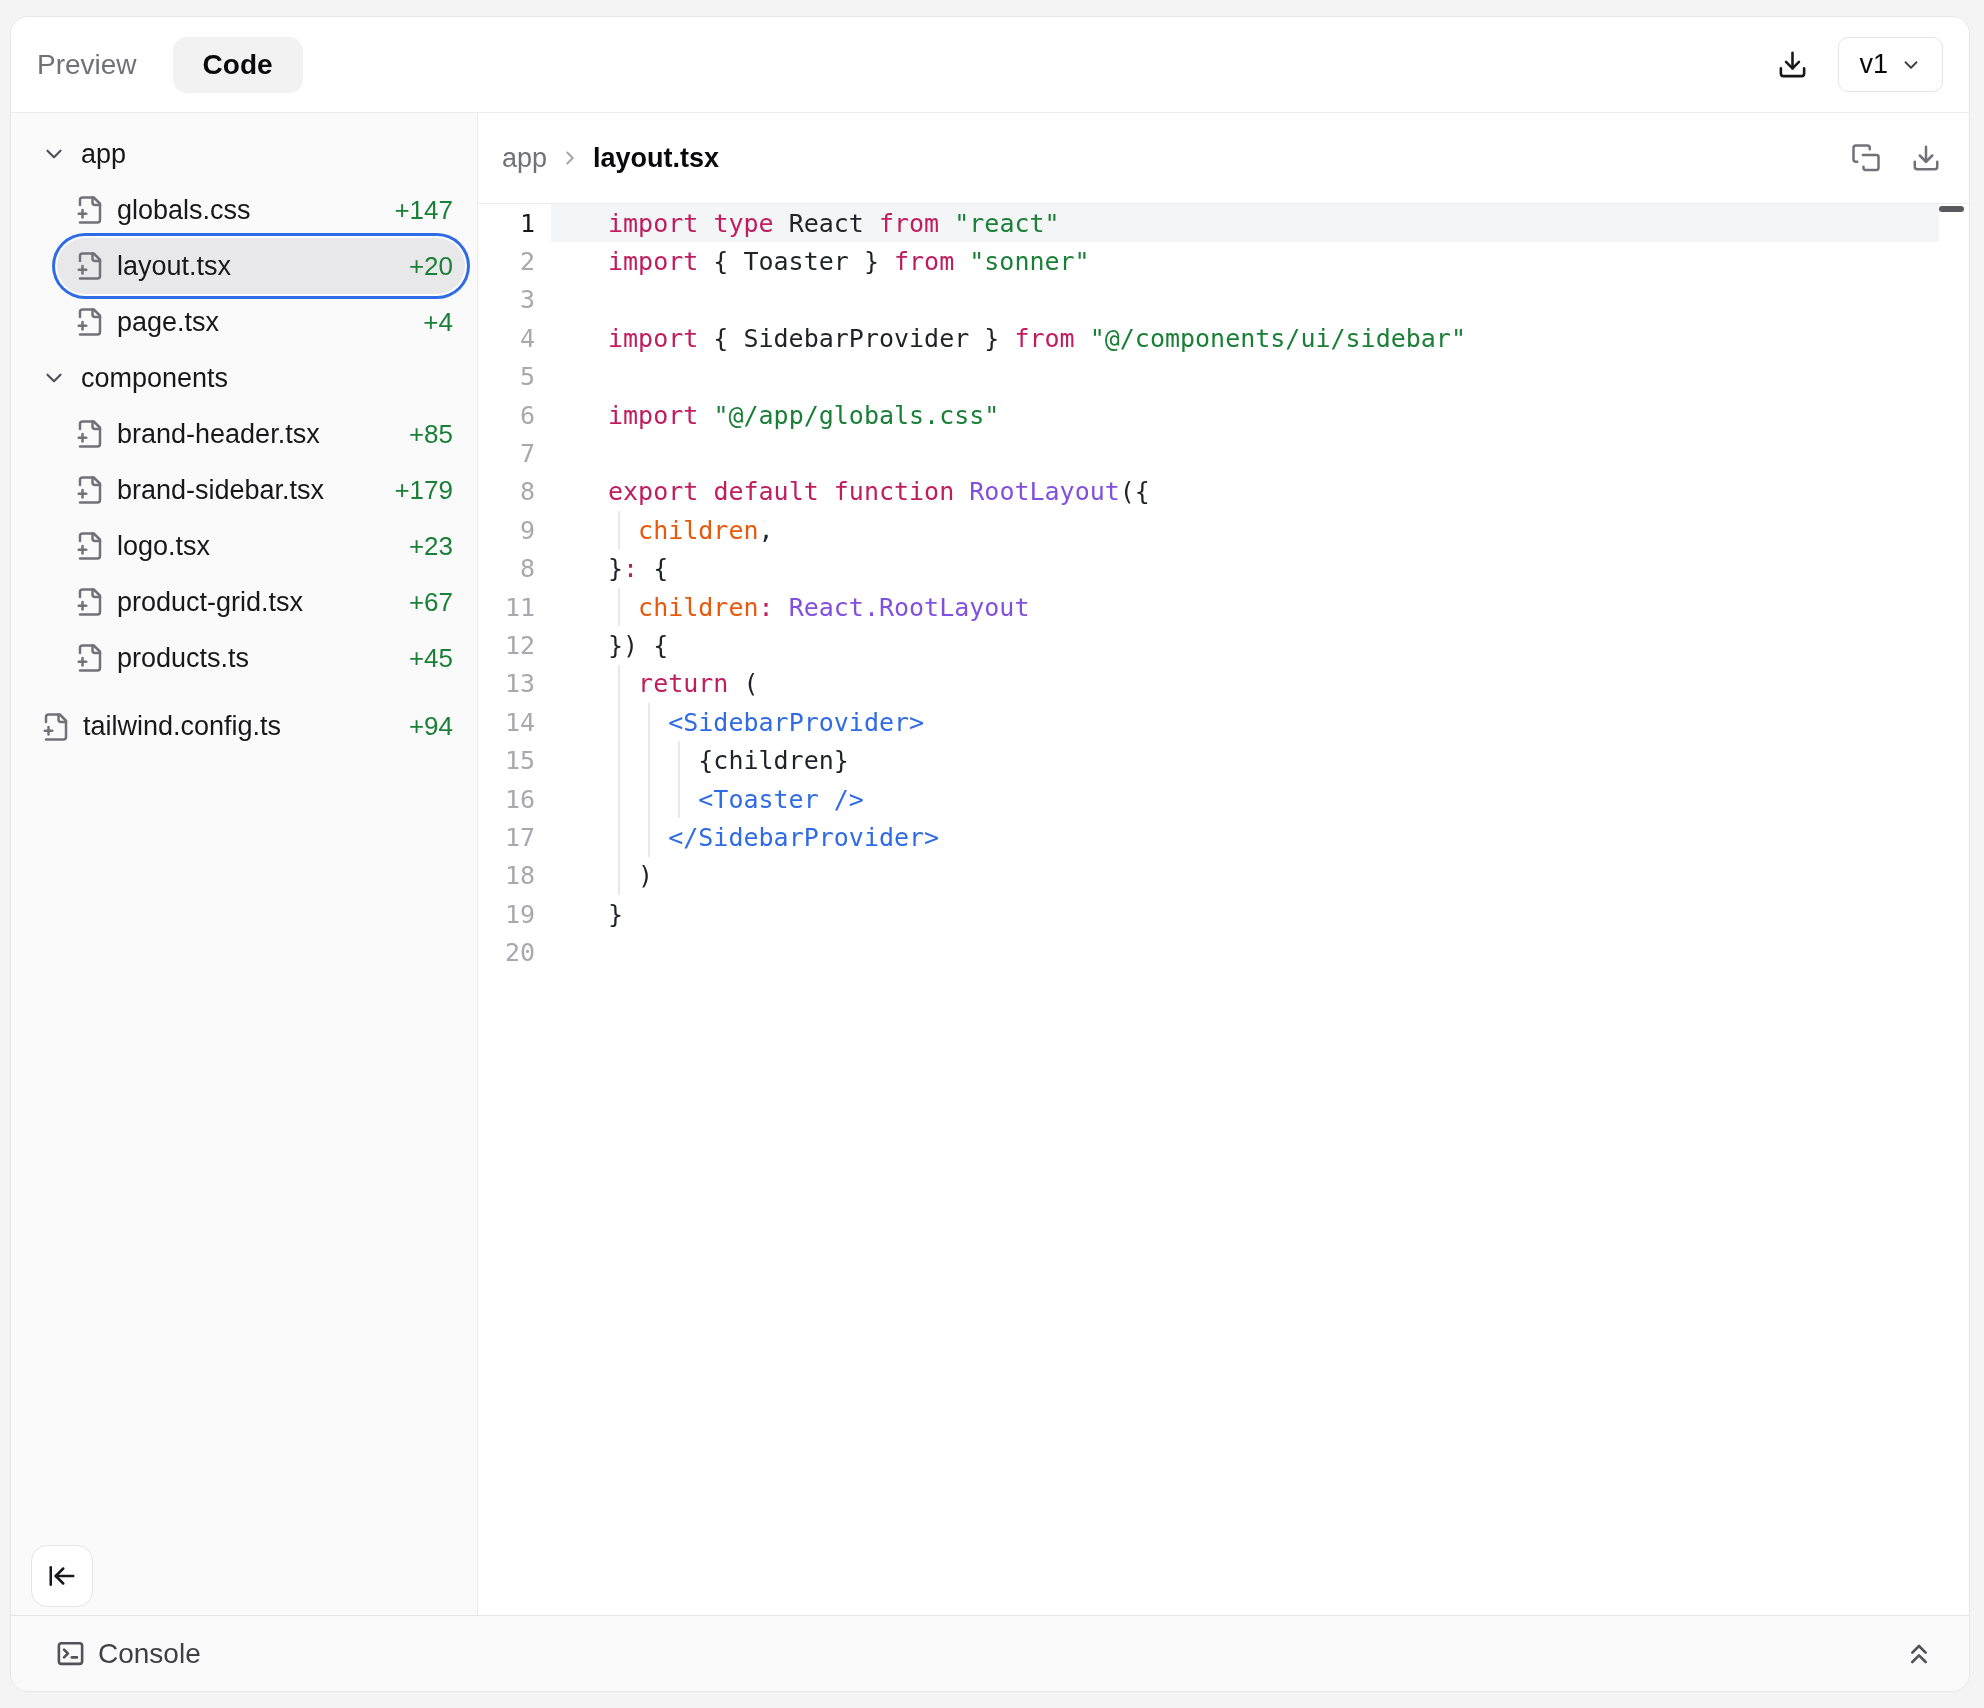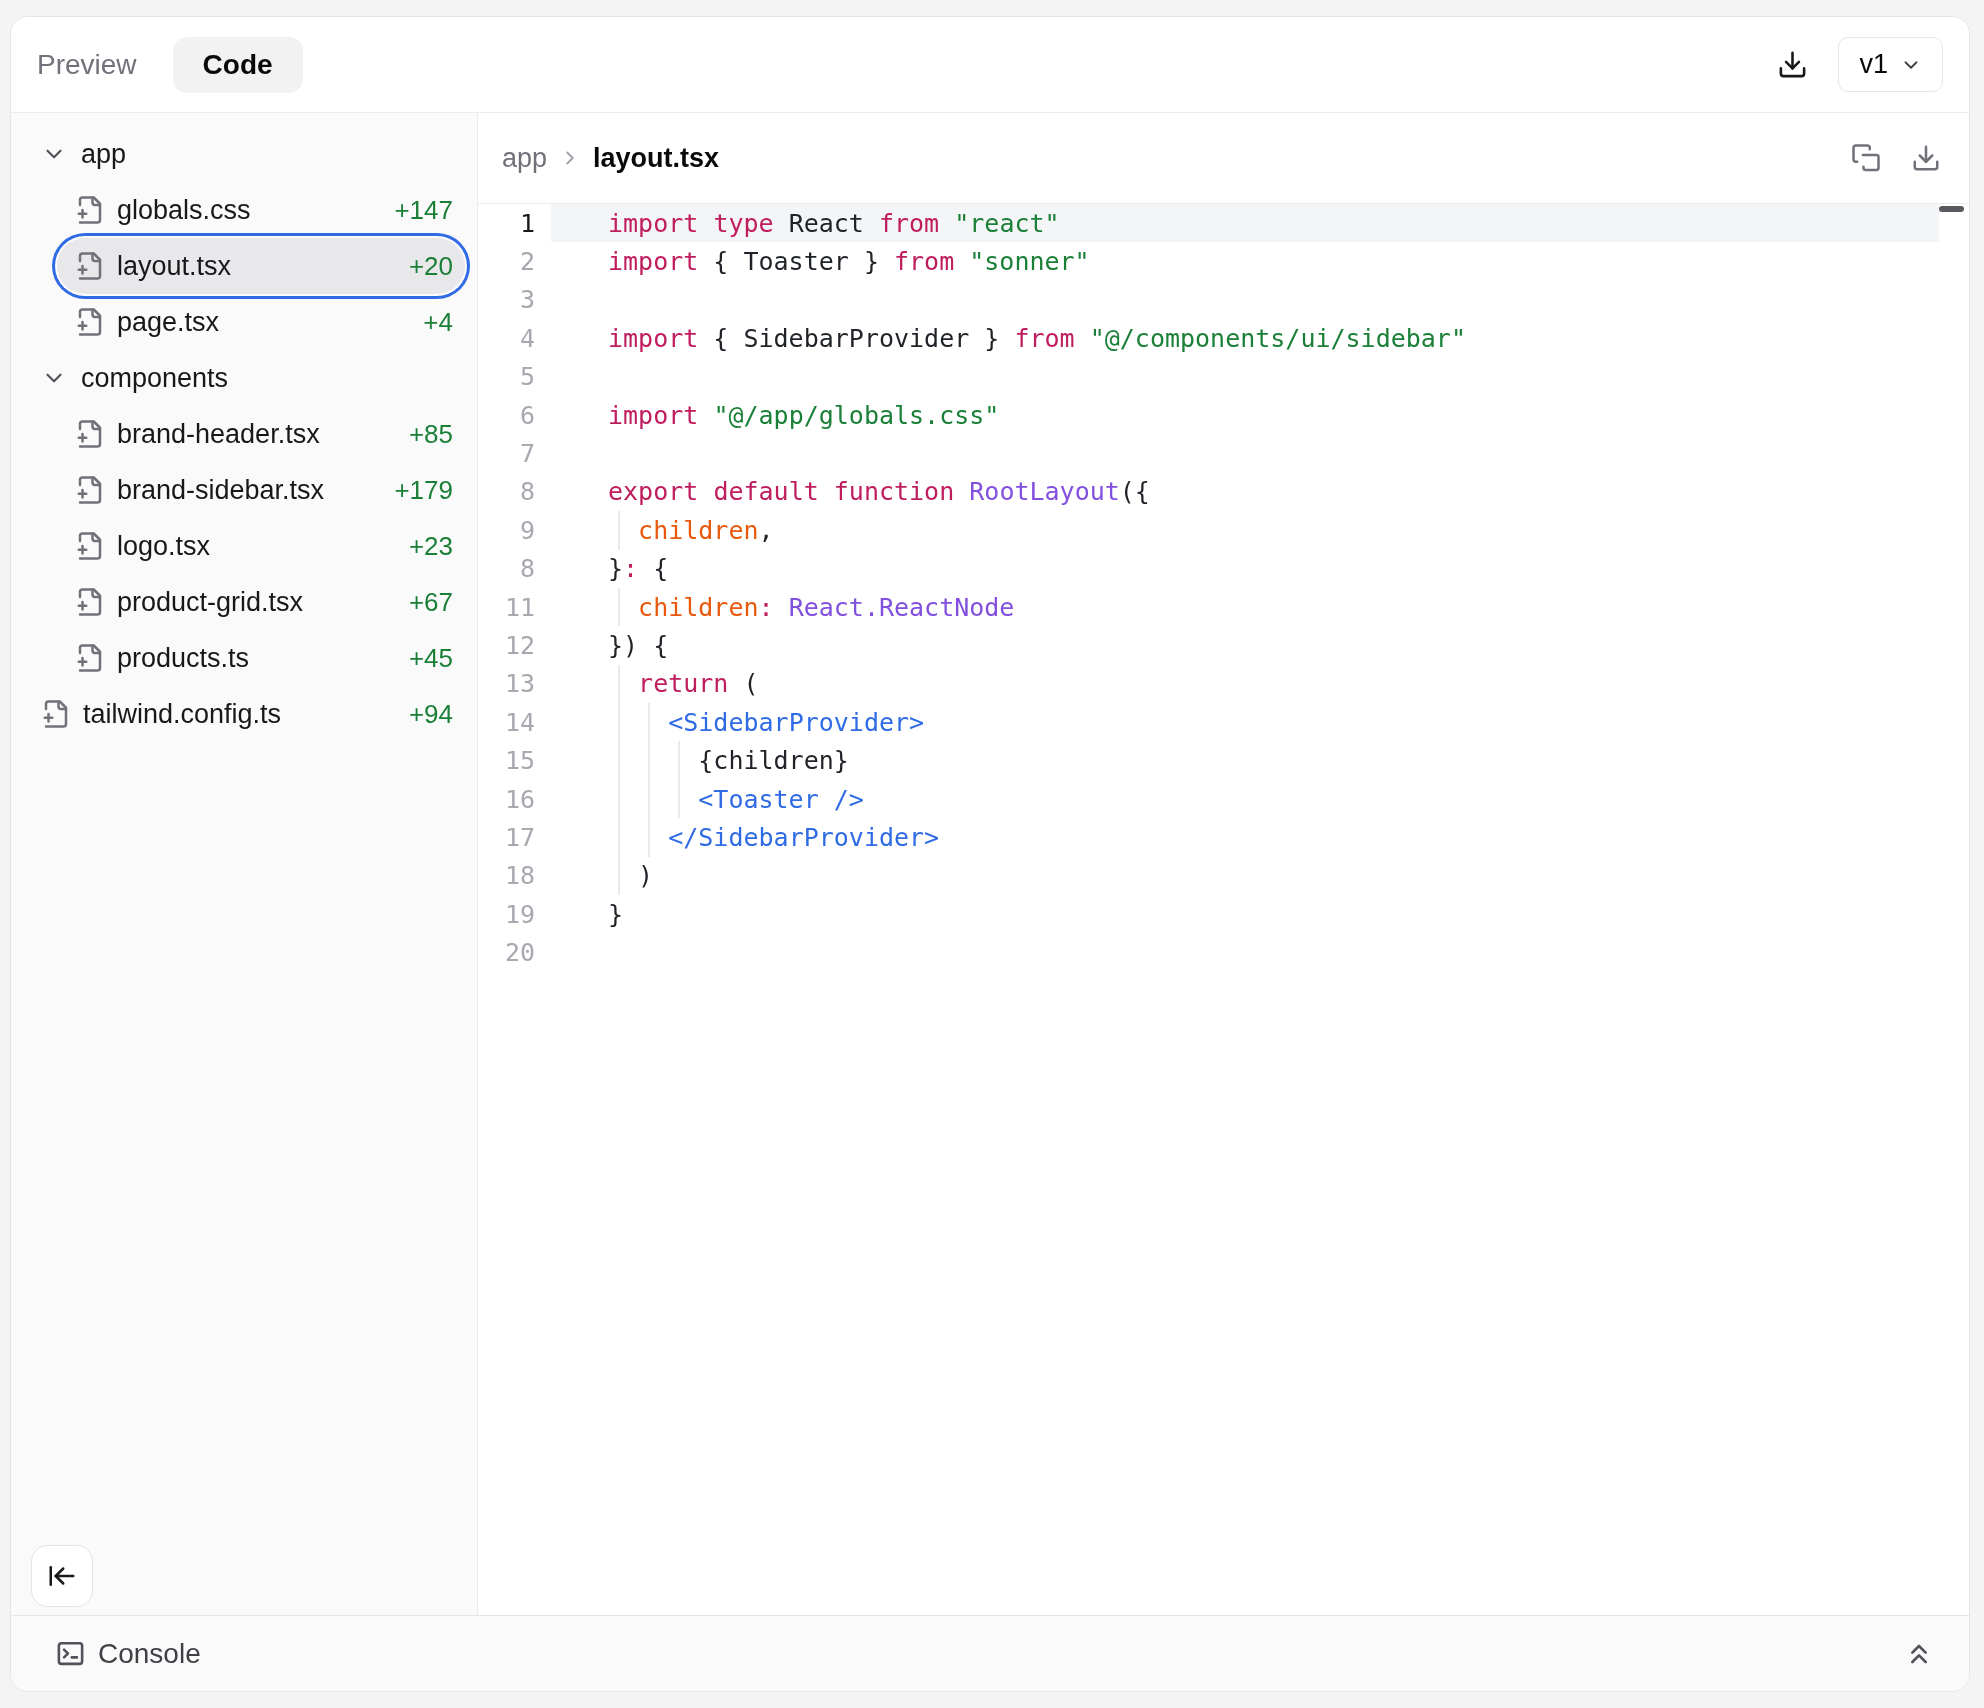--- a/index.html
+++ b/index.html
@@ -29,21 +29,21 @@
   
   .sidebar { width:467px; flex-shrink:0; background:#fafafa; border-right:1px solid #ececee; position:relative; }
   .tree { padding:13px 12px 0 30px; }
   .tree-row { height:56px; display:flex; align-items:center; font-size:27px; color:#18181b; cursor:pointer; }
   .tree-row .chev { color:#52525b; margin-right:14px; display:flex; }
   .tree-row .ficon { color:#71717a; margin-right:12px; display:flex; }
   .tree-row .fname { flex:1; white-space:nowrap; overflow:hidden; }
   .tree-row .fcount { font-size:26px; color:#1a7f37; padding-right:12px; }
   .row-folder { padding-left:0; }
   .row-file-1 { margin-left:16px; padding-left:18px; }
-  .row-file-0 { padding-left:0; }
+  .row-file-0 { padding-left:0;align-items:flex-end; }
   .row-selected { background:#e8e8ea; border-radius:28px;
     box-shadow:0 0 0 2px #fcfcfc, 0 0 0 5px #2f6be4; }
   .collapse-btn { position:absolute; left:20px; bottom:8px; width:62px; height:62px;
     background:#fff; border:1.5px solid #e5e5e8; border-radius:16px;
     display:flex; align-items:center; justify-content:center; color:#18181b; }
 
   
   .editor { flex:1; min-width:0; background:#fff; position:relative; display:flex; flex-direction:column; }
   .editor-header { height:91px; flex-shrink:0; display:flex; align-items:center;
     justify-content:space-between; padding:0 28px 0 24px; border-bottom:1px solid #ececee; }
@@ -307,21 +307,21 @@
           <div class="code-line">
             <div class="ln">9</div>
             <div class="lc"><div class="guide" style="left: 67px;"></div><span class="tk-p">  </span><span class="tk-o">children</span><span class="tk-p">,</span></div>
           </div>
           <div class="code-line">
             <div class="ln">8</div>
             <div class="lc"><span class="tk-p">}</span><span class="tk-k">:</span><span class="tk-p"> {</span></div>
           </div>
           <div class="code-line">
             <div class="ln">11</div>
-            <div class="lc"><div class="guide" style="left: 67px;"></div><span class="tk-p">  </span><span class="tk-o">children</span><span class="tk-k">:</span><span class="tk-p"> </span><span class="tk-t">React.ReactNode</span></div>
+            <div class="lc"><div class="guide" style="left: 67px;"></div><span class="tk-p">  </span><span class="tk-o">children</span><span class="tk-k">:</span><span class="tk-p"> </span><span class="tk-t">React.RootLayout</span></div>
           </div>
           <div class="code-line">
             <div class="ln">12</div>
             <div class="lc"><span class="tk-p">}) {</span></div>
           </div>
           <div class="code-line">
             <div class="ln">13</div>
             <div class="lc"><div class="guide" style="left: 67px;"></div><span class="tk-p">  </span><span class="tk-k">return</span><span class="tk-p"> (</span></div>
           </div>
           <div class="code-line">

